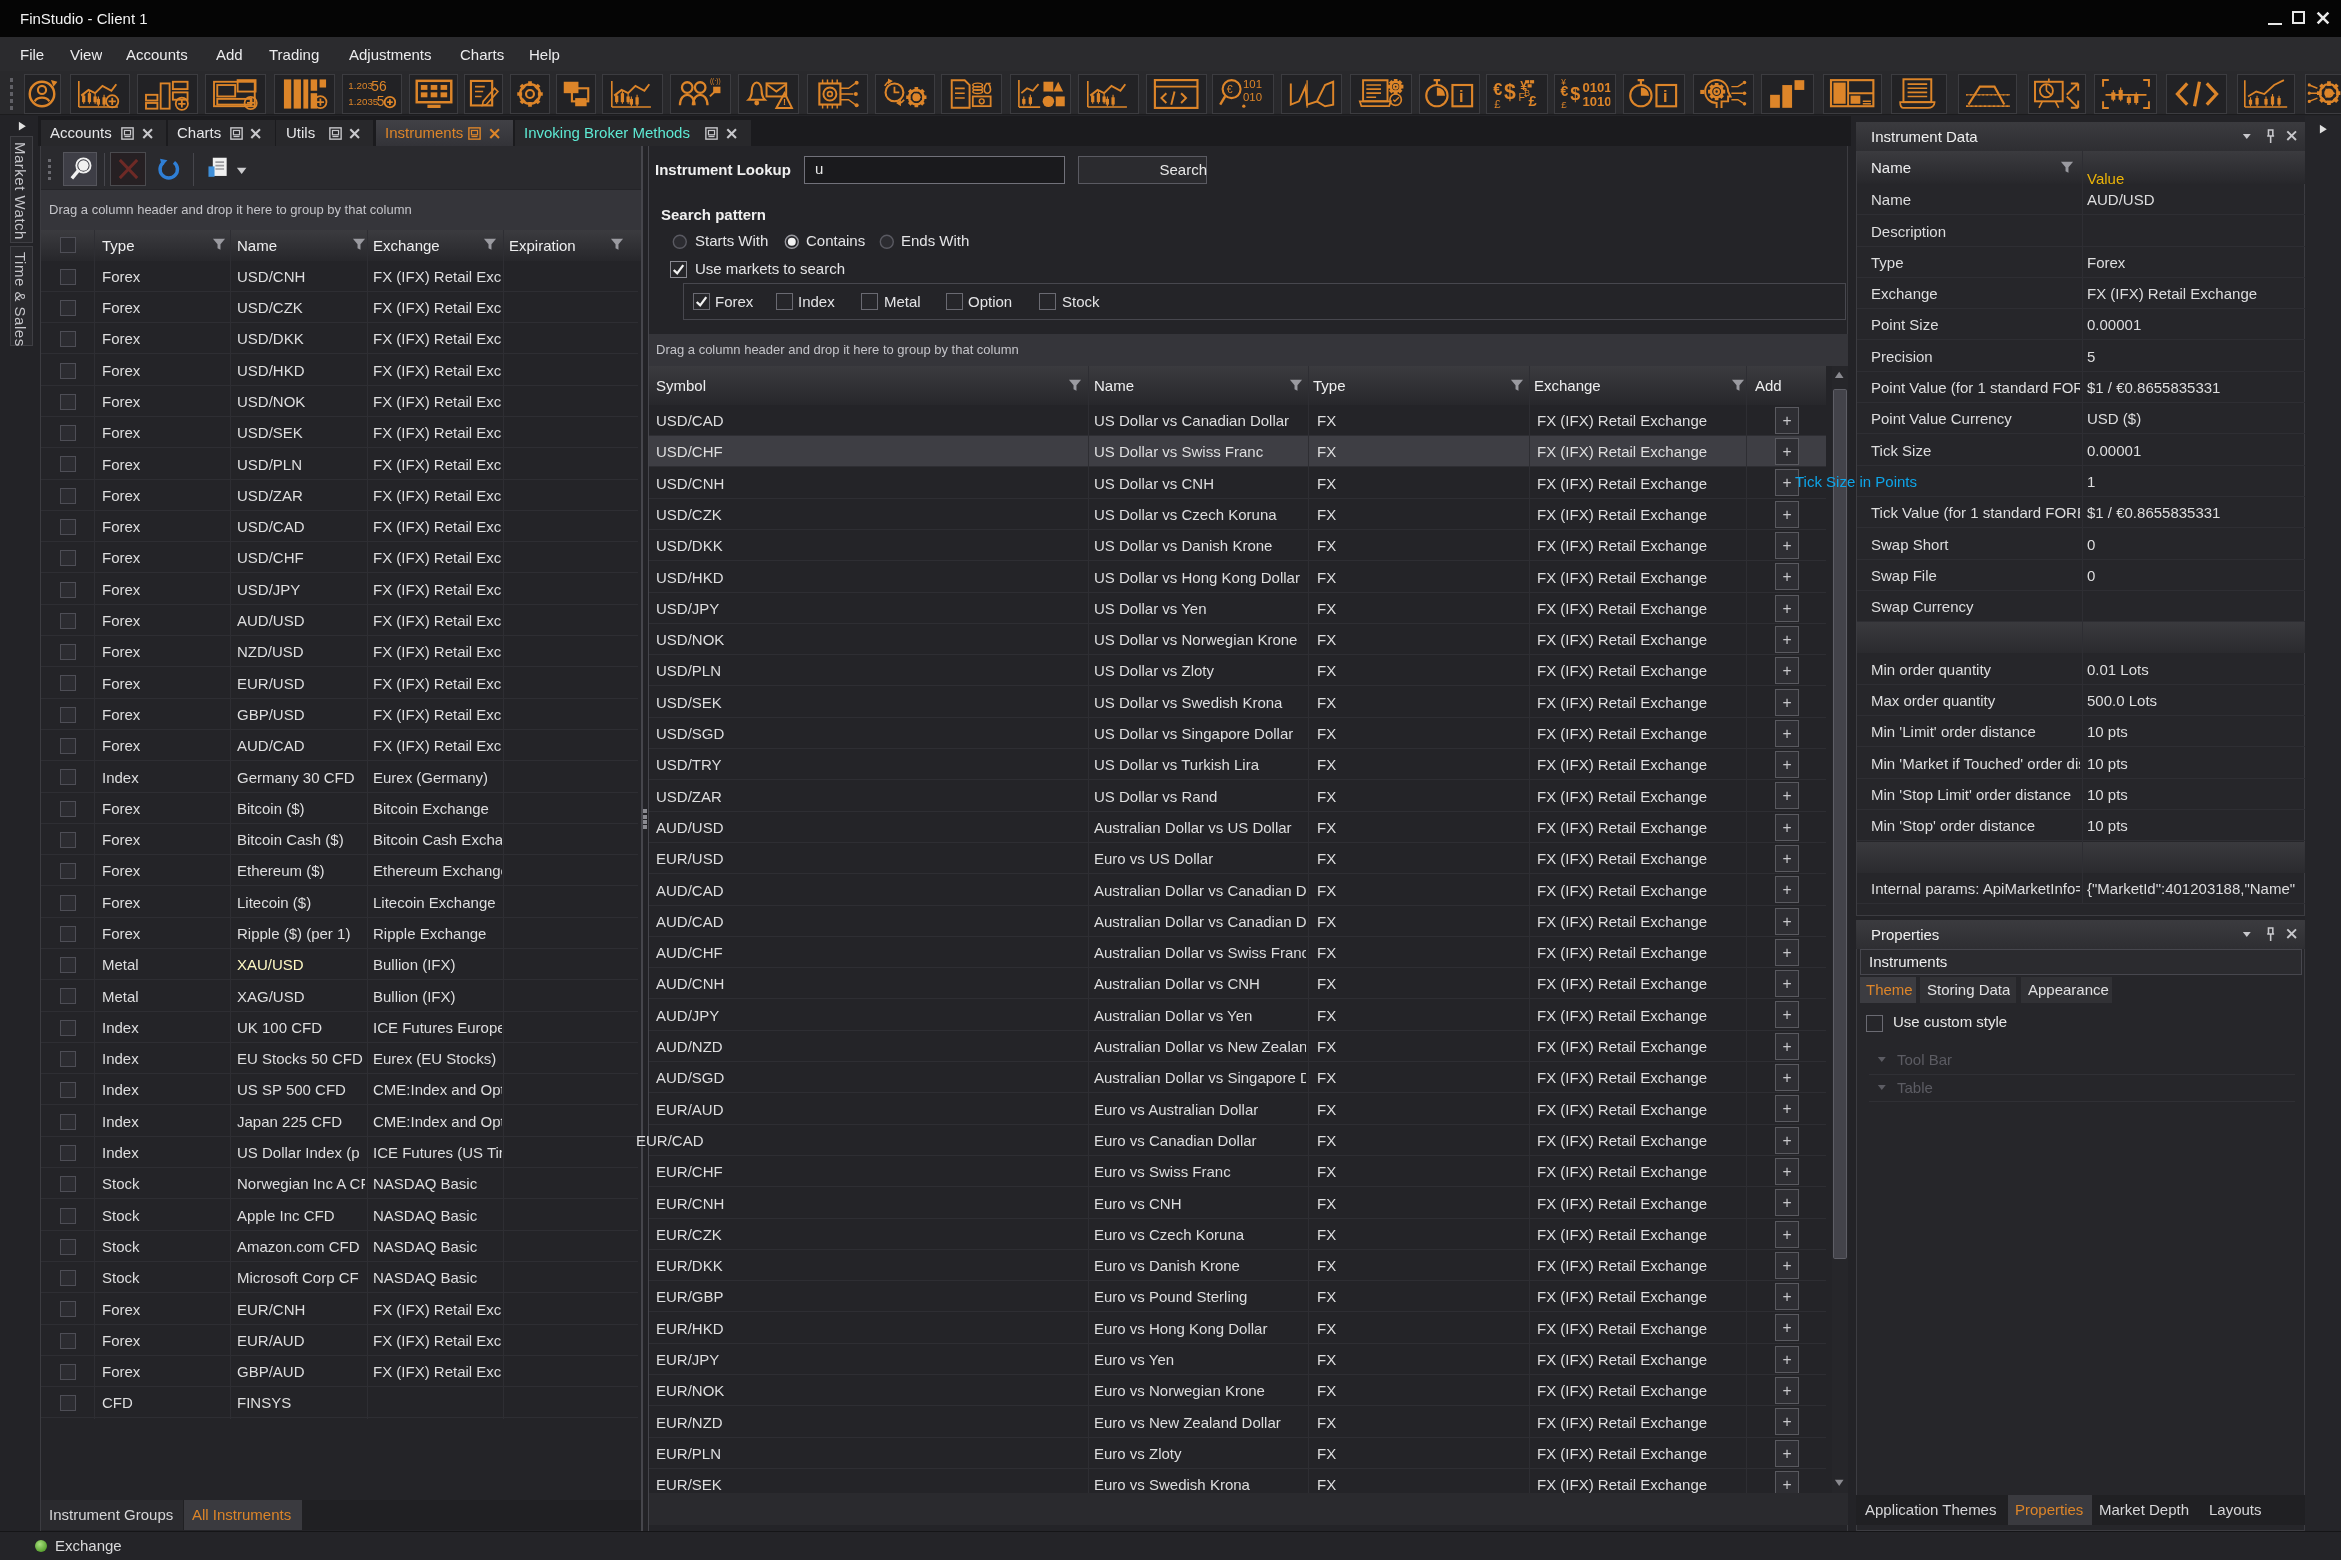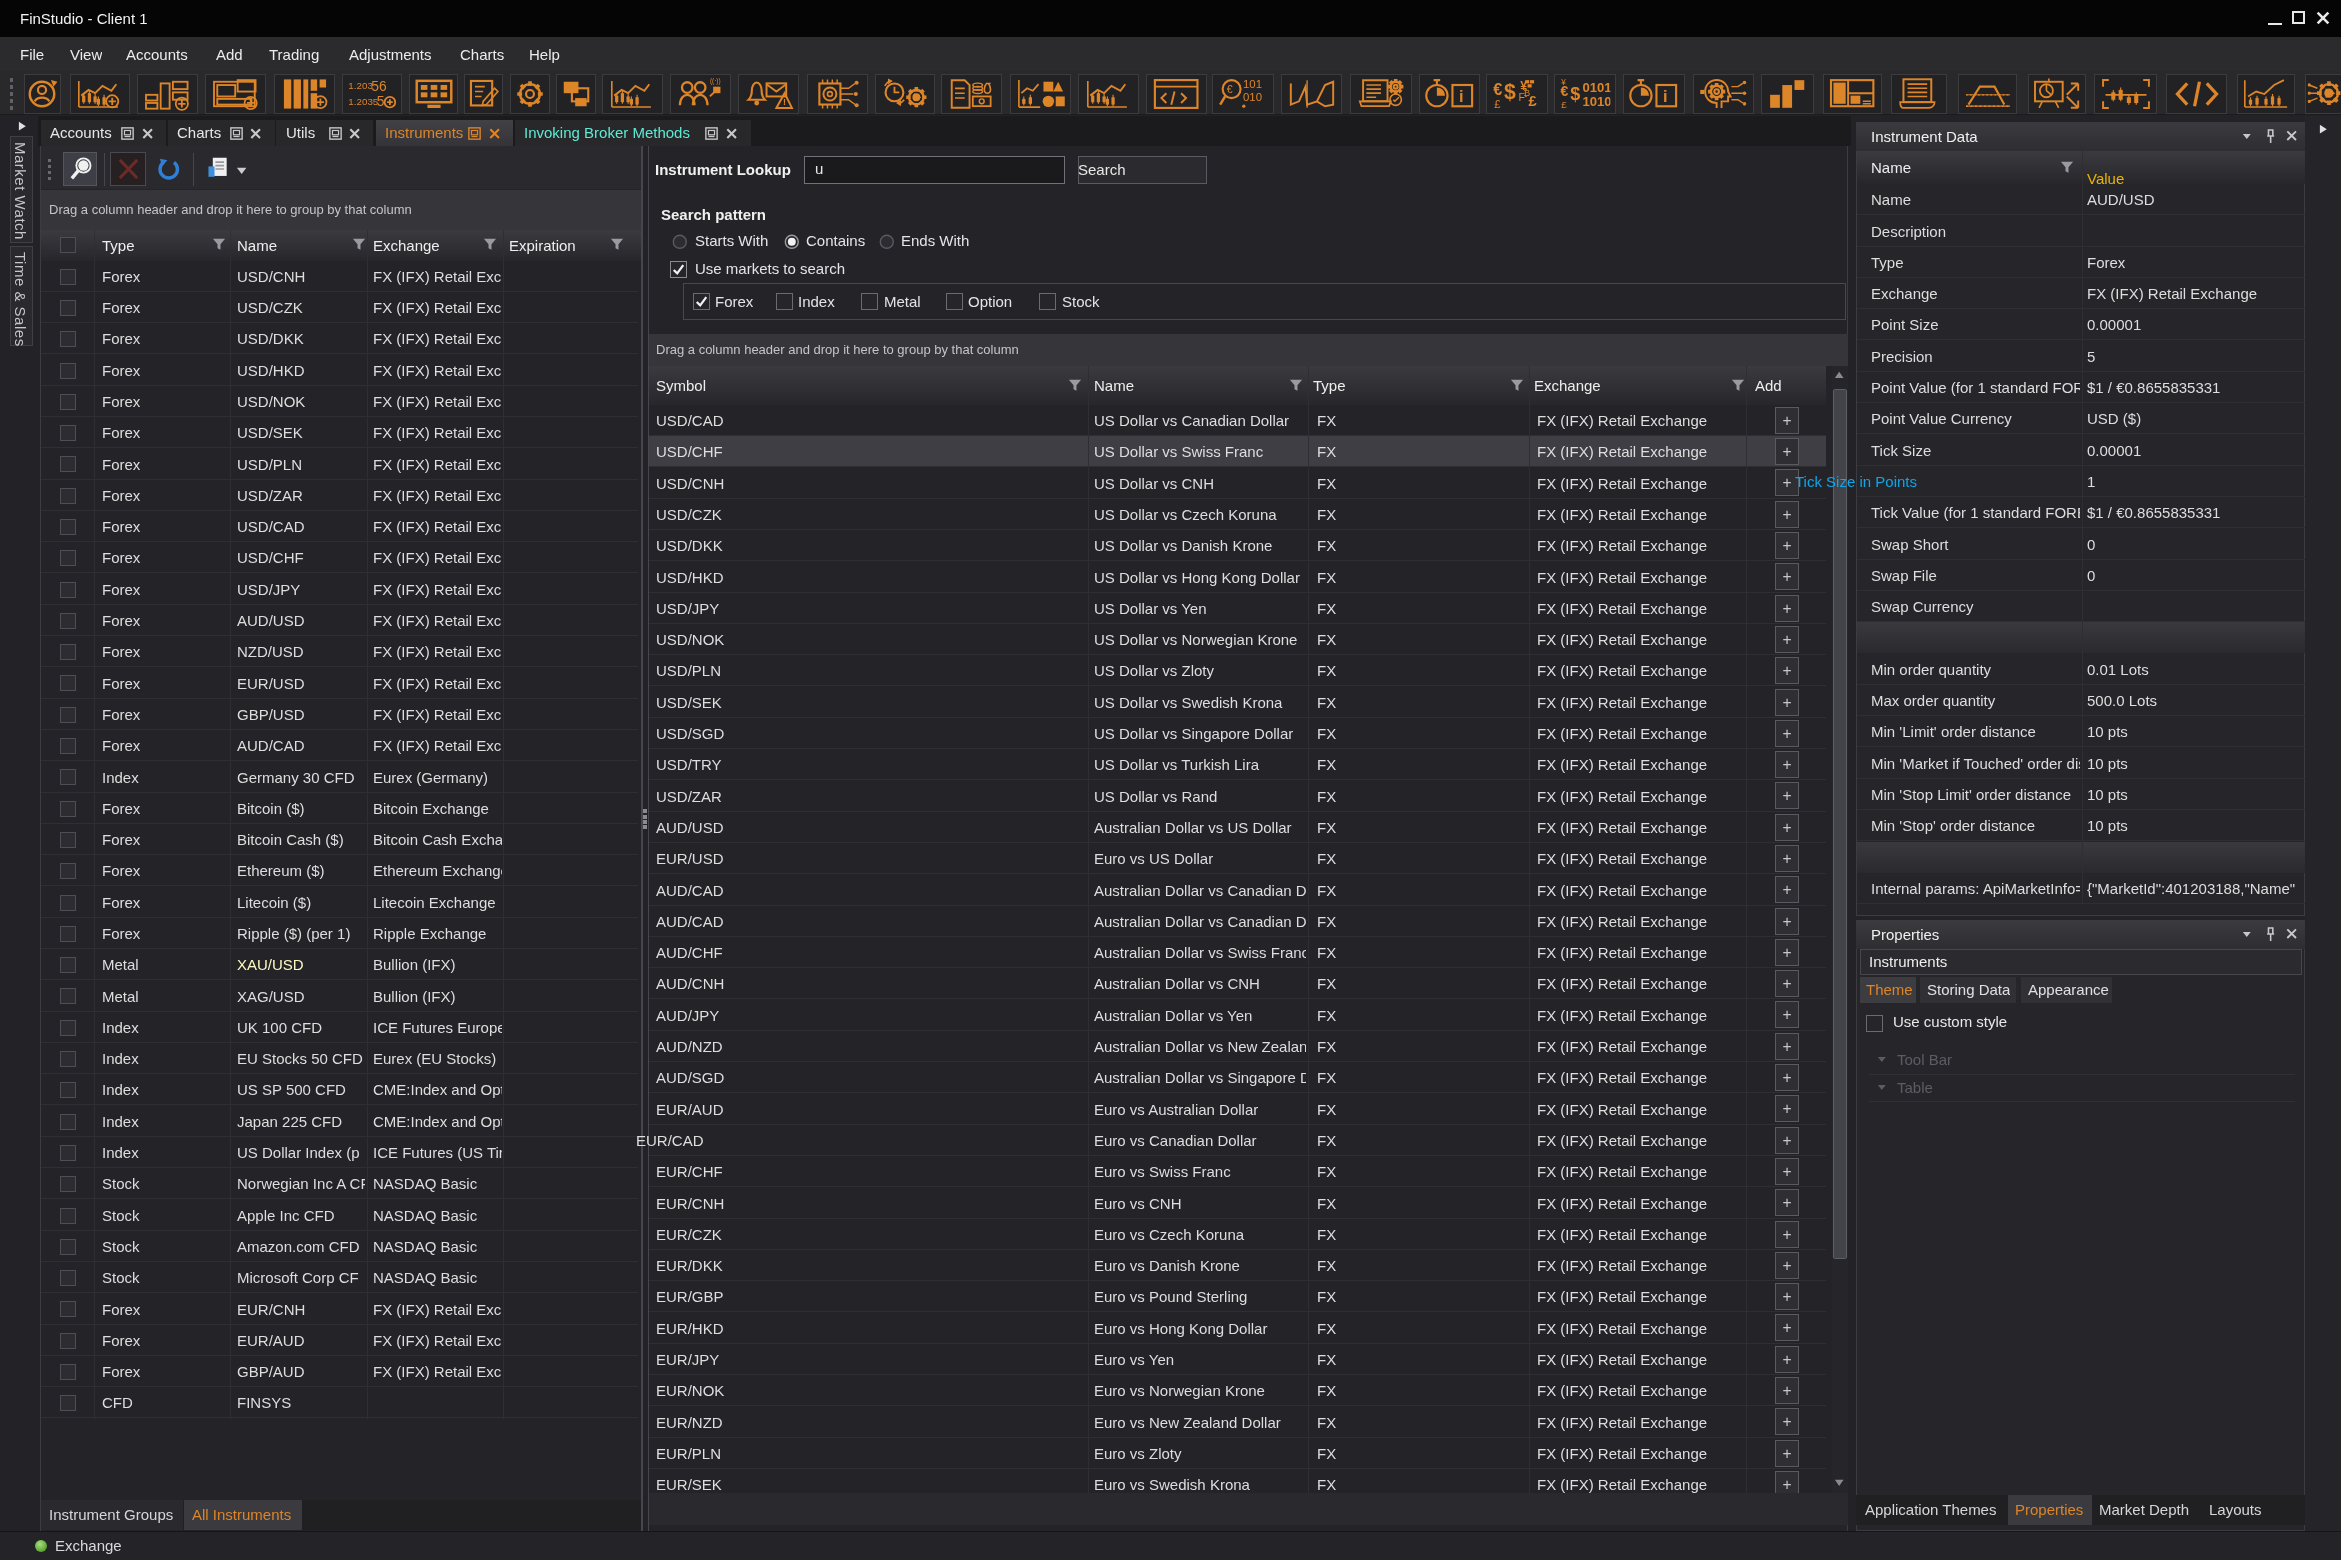--- a/index.html
+++ b/index.html
@@ -769,21 +769,21 @@
 <div class="a" style="left:41px;top:1500px;width:600px;height:30px;background:#202023"></div>
 <div class="a" style="left:41px;top:1500px;width:142px;height:30px;background:#2a2a2e"></div>
 <div class="t" style="left:49px;top:1500px;height:30px;line-height:30px;color:#d6d6d8">Instrument Groups</div>
 <div class="a" style="left:184px;top:1500px;width:118px;height:30px;background:#3a3a3f"></div>
 <div class="t" style="left:192px;top:1500px;height:30px;line-height:30px;color:#dd8529">All Instruments</div>
 <div class="a" style="left:648px;top:146px;width:1200px;height:1385px;background:#242428;border-left:1.7px solid #46464c;border-right:0.9px solid #3c3c41;box-sizing:border-box"></div>
 <div class="t" style="left:655px;top:156px;height:28px;line-height:28px;font-weight:bold;color:#f0f0f0">Instrument Lookup</div>
 <div class="a" style="left:804px;top:156px;width:261px;height:28px;background:#1a1a1d;border:0.9px solid #71717a;box-sizing:border-box"></div>
 <div class="t" style="left:815px;top:156px;height:26px;line-height:26px;color:#e8e8e8">u</div>
 <div class="a" style="left:1078px;top:156px;width:129px;height:28px;background:#2b2b2f;border:0.9px solid #5a5a62;box-sizing:border-box"></div>
-<div class="t" style="left:1078px;top:156px;width:129px;height:28px;line-height:28px;color:#e8e8e8;text-align:left">Search</div>
+<div class="t" style="left:1078px;top:156px;width:129px;height:28px;line-height:28px;color:#e8e8e8;text-align:right">Search</div>
 <div class="t" style="left:661px;top:201px;height:28px;line-height:28px;font-weight:bold;color:#f0f0f0">Search pattern</div>
 <svg class="a" style="left:672px;top:234px" width="15.6" height="15.6" viewBox="0 0 18 18">
     <circle cx="9" cy="9" r="7.5" fill="#2c2c31" stroke="#5a5a62" stroke-width="1.6"></circle>
   </svg>
 <div class="t" style="left:695px;top:227px;height:28px;line-height:28px">Starts With</div>
 <svg class="a" style="left:784px;top:234px" width="15.6" height="15.6" viewBox="0 0 18 18">
     <circle cx="9" cy="9" r="7.5" fill="none" stroke="#9a9aa0" stroke-width="1.6"></circle>
     <circle cx="9" cy="9" r="4.6" fill="#f2f2f2"></circle>
   </svg>
 <div class="t" style="left:806px;top:227px;height:28px;line-height:28px">Contains</div>

